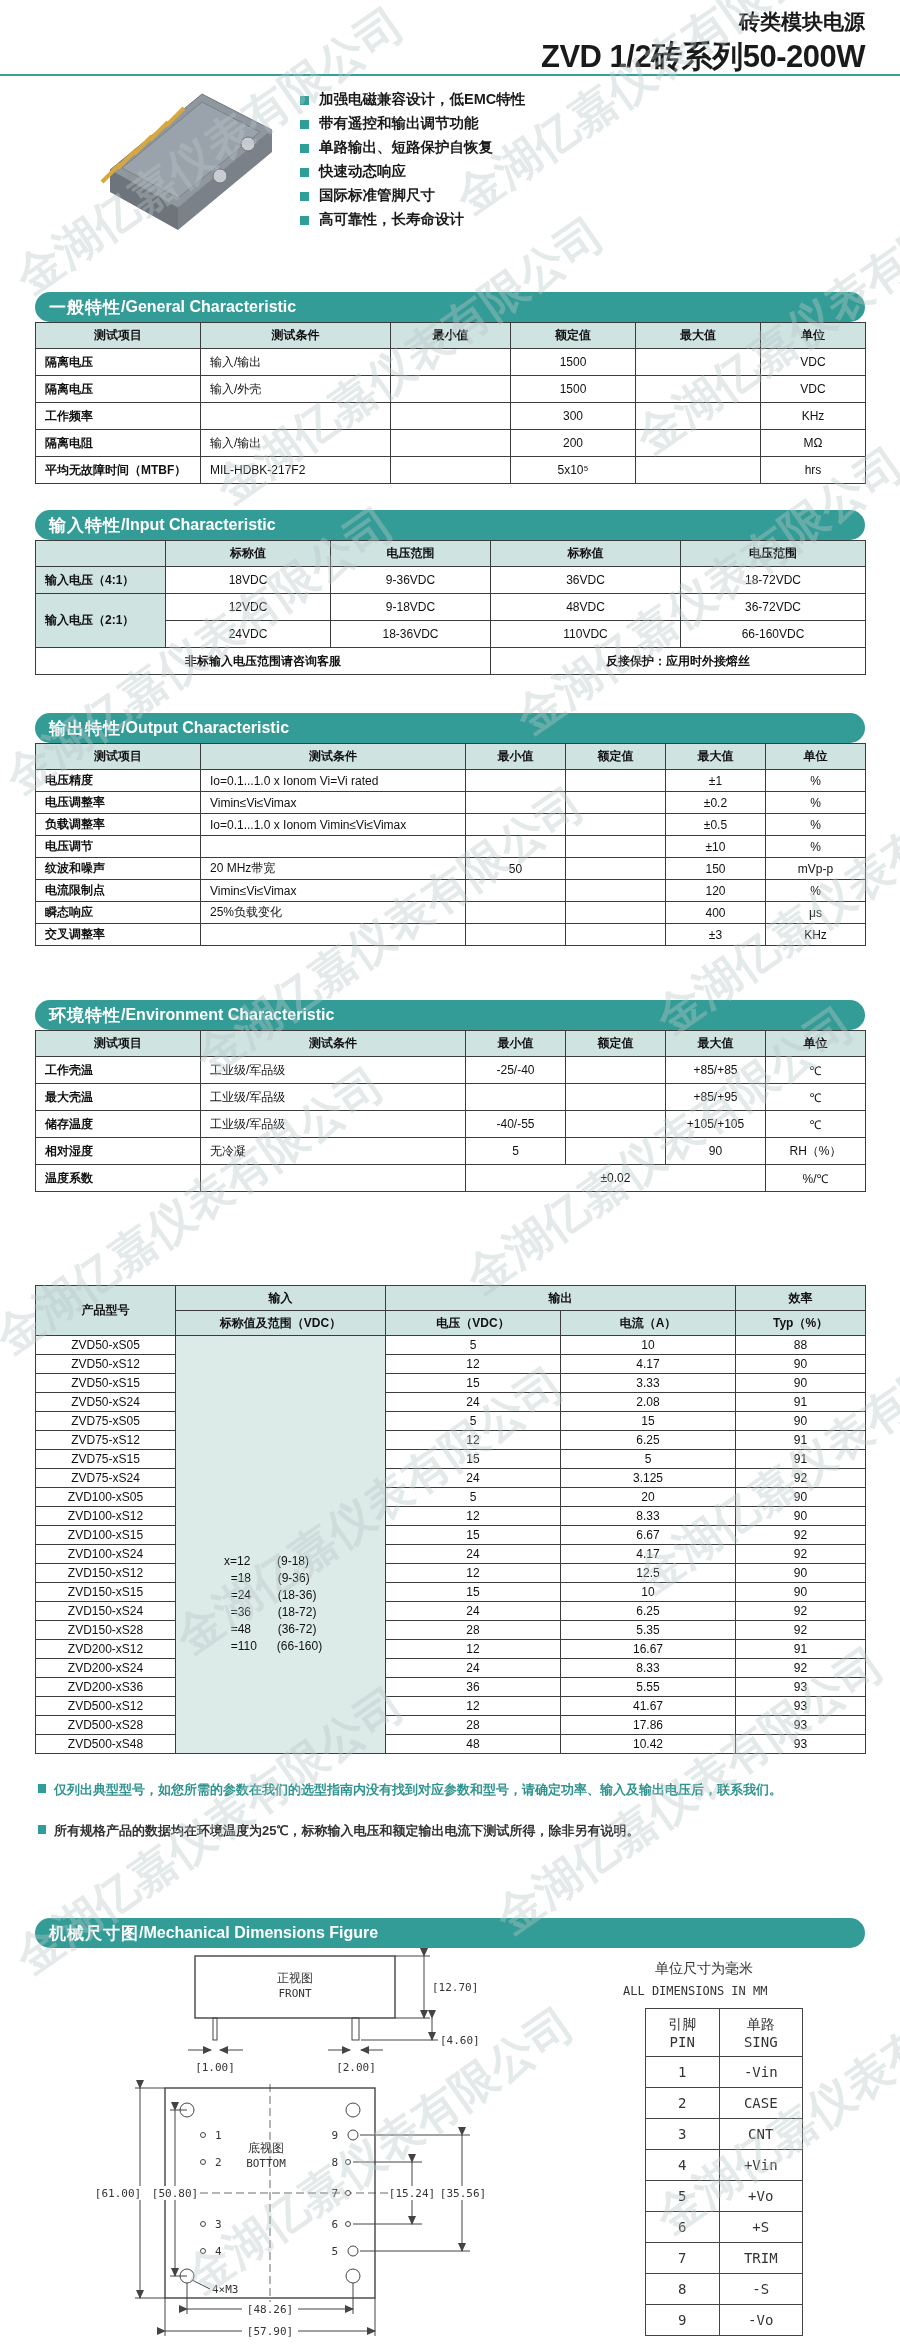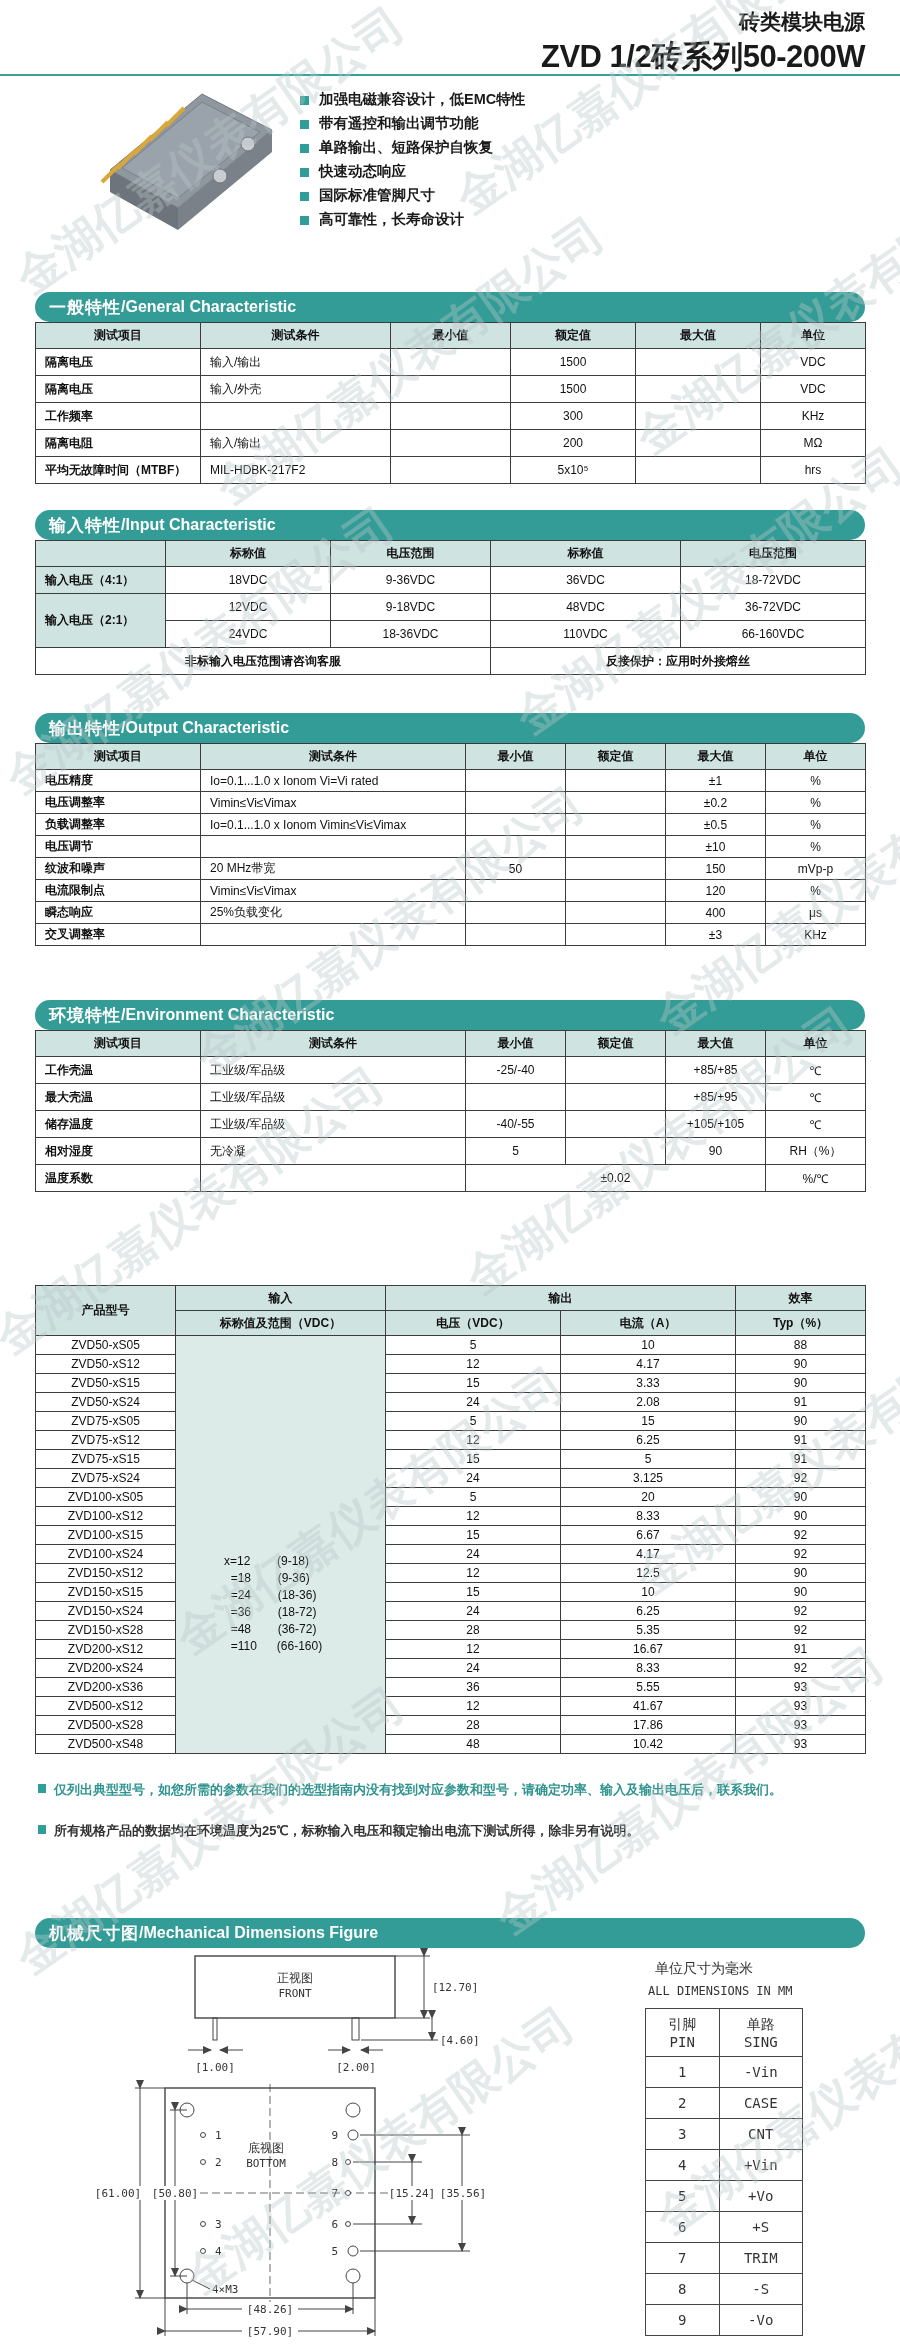--- a/index.html
+++ b/index.html
@@ -49,21 +49,21 @@
 
   
   .note { position:absolute; left:38px; width:830px; display:flex; align-items:flex-start; z-index:2; }
   .nbullet { width:8px; height:9px; background:#2f9e99; margin:3px 8px 0 0; flex:none; }
   .ntext { font-size:13px; font-weight:bold; color:#333; }
   .note-teal .ntext { color:#2f948f; }
   .note-teal .nbullet { background:#2f9e99; }
 
   
   .mech-note-zh { position:absolute; left:655px; top:1960px; font-size:14px; color:#333; z-index:2; }
-  .mech-note-en { position:absolute; left:648px; top:1984px; font-size:12px; color:#333;
+  .mech-note-en { position:absolute; left:623px; top:1984px; font-size:12px; color:#333;
                   font-family:"DejaVu Sans Mono", monospace; z-index:2; }
   .pin-tbl { position:absolute; left:645px; top:2008px; width:158px; border-collapse:collapse;
              z-index:2; color:#333; background:#fff; }
   .pin-tbl th, .pin-tbl td { border:1px solid #444; text-align:center; }
   .pin-tbl th { height:48px; font-weight:normal; font-size:14px; }
   .pin-tbl td { height:31px; font-family:"DejaVu Sans Mono", monospace; font-size:14px; }
   .pin-tbl .mono { font-family:"DejaVu Sans Mono", monospace; }
   .drawing { position:absolute; left:40px; top:1948px; z-index:2; }
   .drawing text { fill:#333; font-family:"DejaVu Sans Mono", monospace; font-size:11px; }
   .drawing text.zh { font-family:"Liberation Sans", sans-serif; font-size:12px; }

